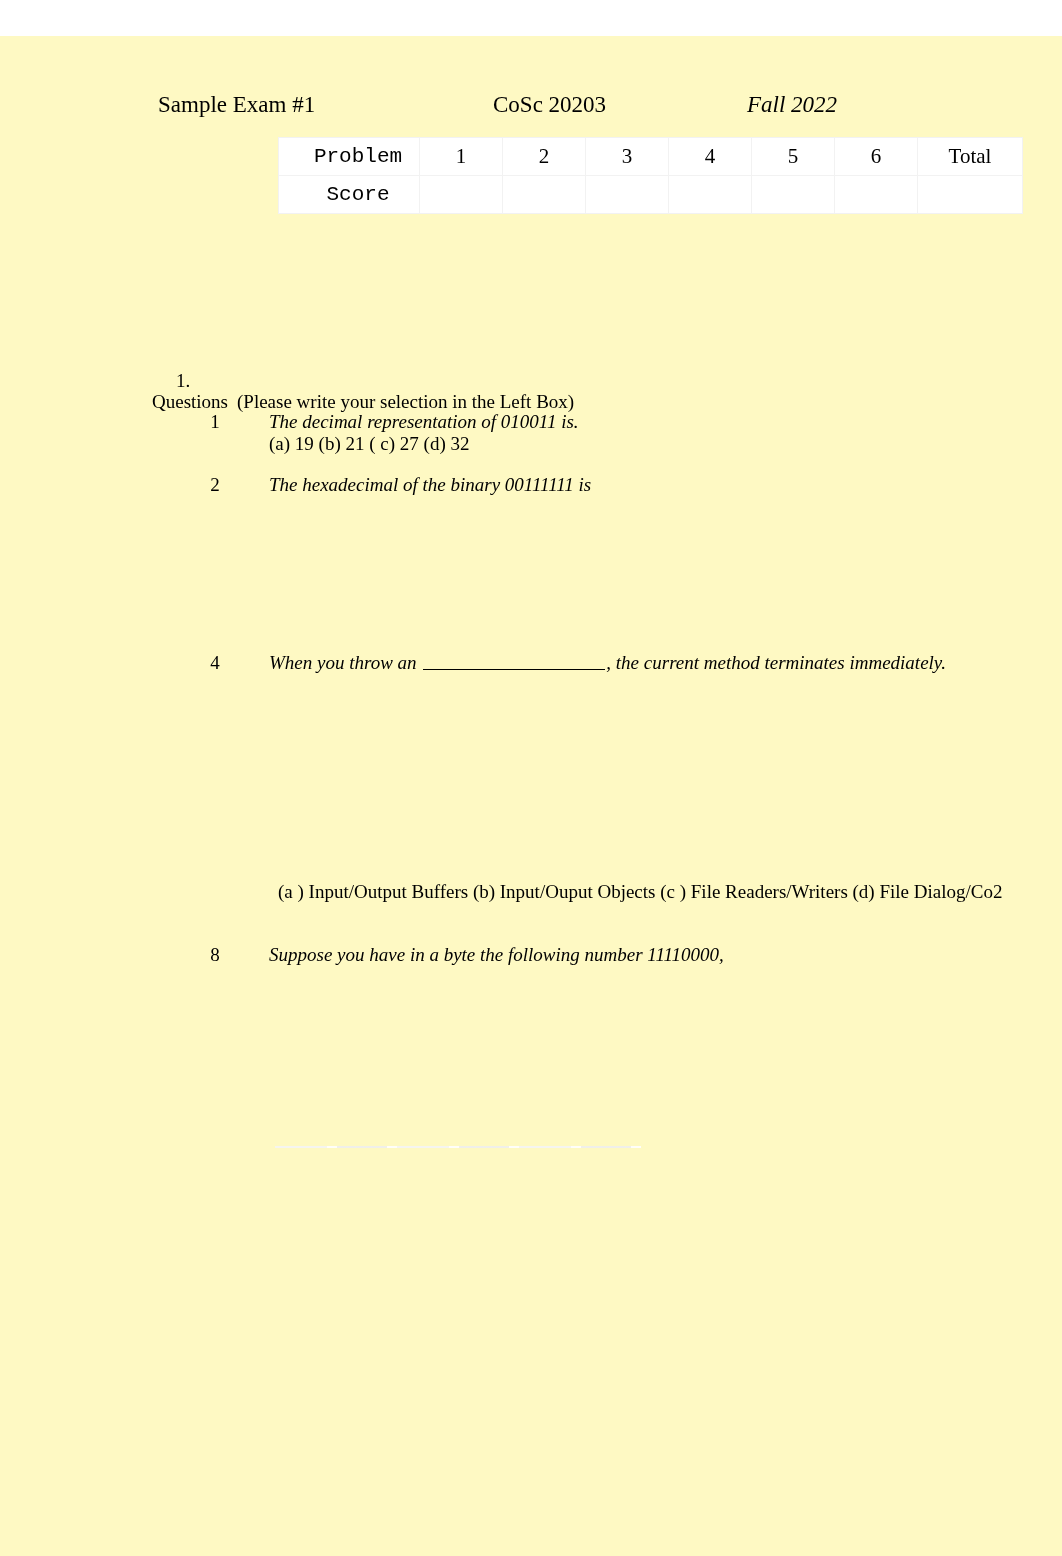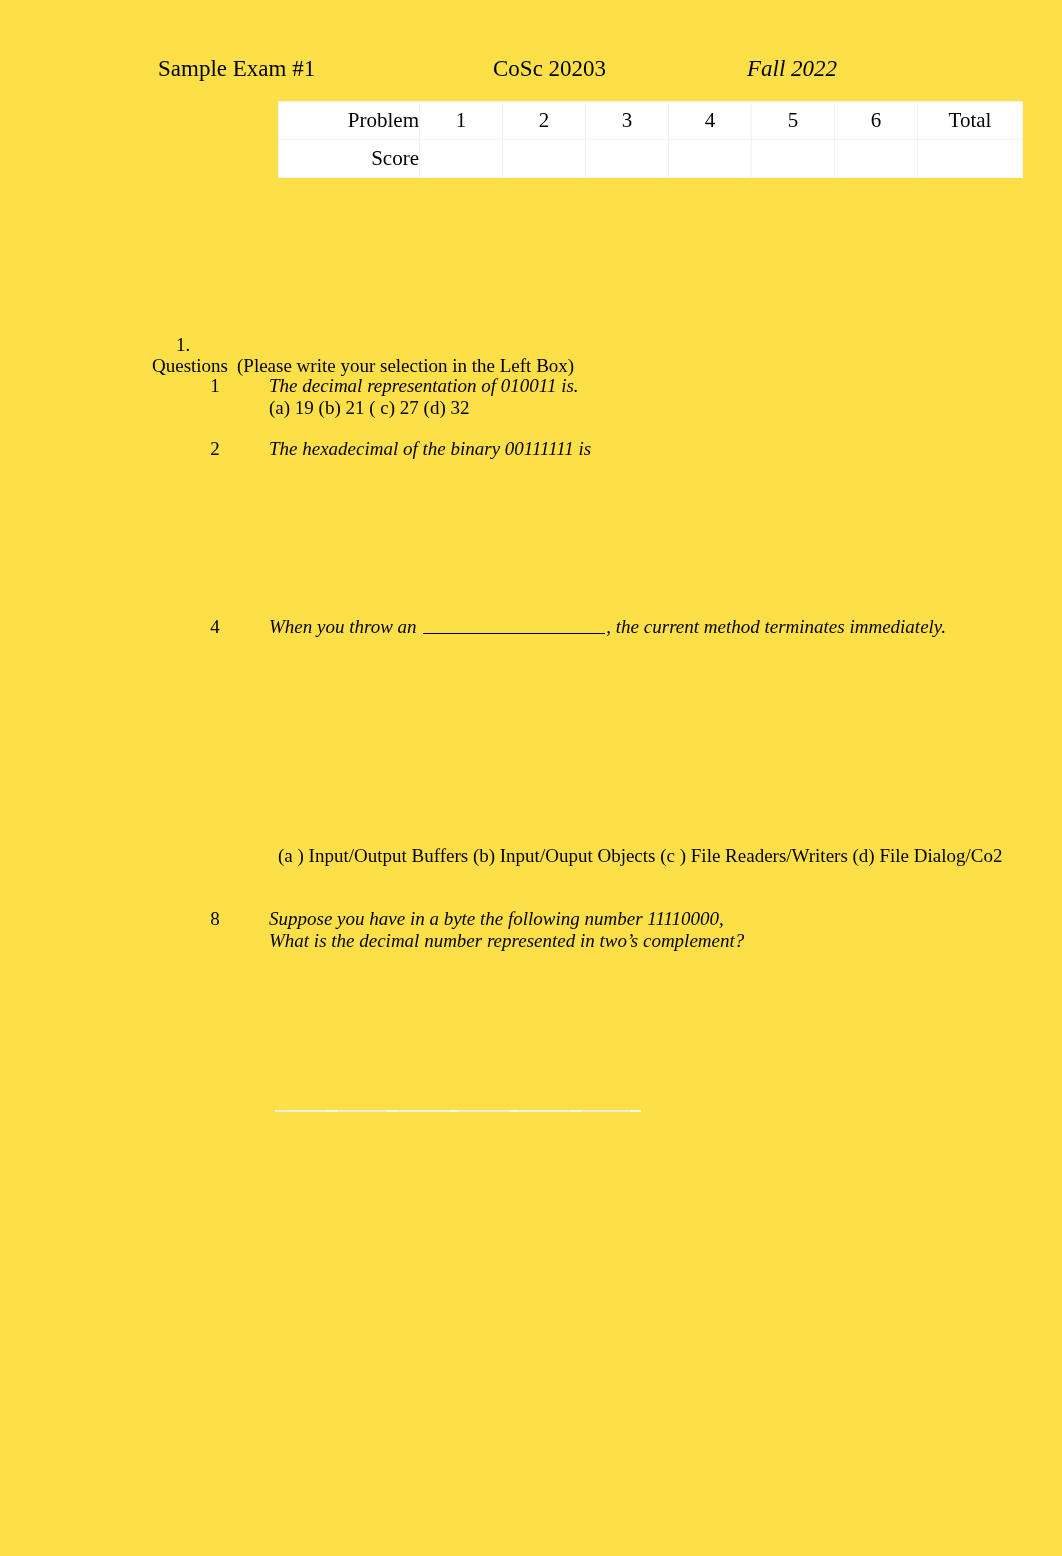--- a/index.html
+++ b/index.html
@@ -12,21 +12,22 @@
     width: 1062px;
     height: 1556px;
     position: relative;
     font-family: "Liberation Serif", "DejaVu Serif", serif;
     color: #000000;
     overflow: hidden;
   }
   .page {
     position: absolute;
     inset: 0;
-    background: #fde047;
+    background: #fef9c3;
+    margin-top: 36px;
   }
 
   
   .doc-header {
     position: absolute;
     left: 158px;
     top: 52px;
     width: 860px;
     height: 36px;
     font-size: 23px;
@@ -58,23 +59,24 @@
   table.score-table td {
     border: 1px solid #f2f2f2;
     height: 37px;
     font-size: 21px;
     text-align: center;
     vertical-align: middle;
     padding: 0;
     background: #ffffff;
   }
   table.score-table td.rowlabel {
-    text-align: right;
+    text-align: center;
     padding-left: 18px;
     width: 122px;
+    font-family: Liberation Mono, monospace;
   }
   table.score-table td.colcell { width: 82px; }
   table.score-table td.totalcell { width: 104px; }
 
   
   .important-note {
     position: absolute;
     left: 157px;
     top: 246px;
     width: 860px;
@@ -241,19 +243,18 @@
   </div>
 
   <div class="loose-block">
     <span class="ln opts">(a ) Input/Output Buffers (b)  Input/Ouput Objects    (c ) File Readers/Writers        (d) File Dialog/Co2</span>
   </div>
 
   <div class="qrow" id="question-8">
     <span class="qnum">8</span>
     <span class="qtext">
         <span class="ln">Suppose you have in a  byte the following number 11110000,</span>
-        <span class="ln">What is the decimal number represented in two’s complement?</span>
       </span>
   </div>
 
   <div class="faint-separator"></div>
 
 </div>
 
 </body></html>

